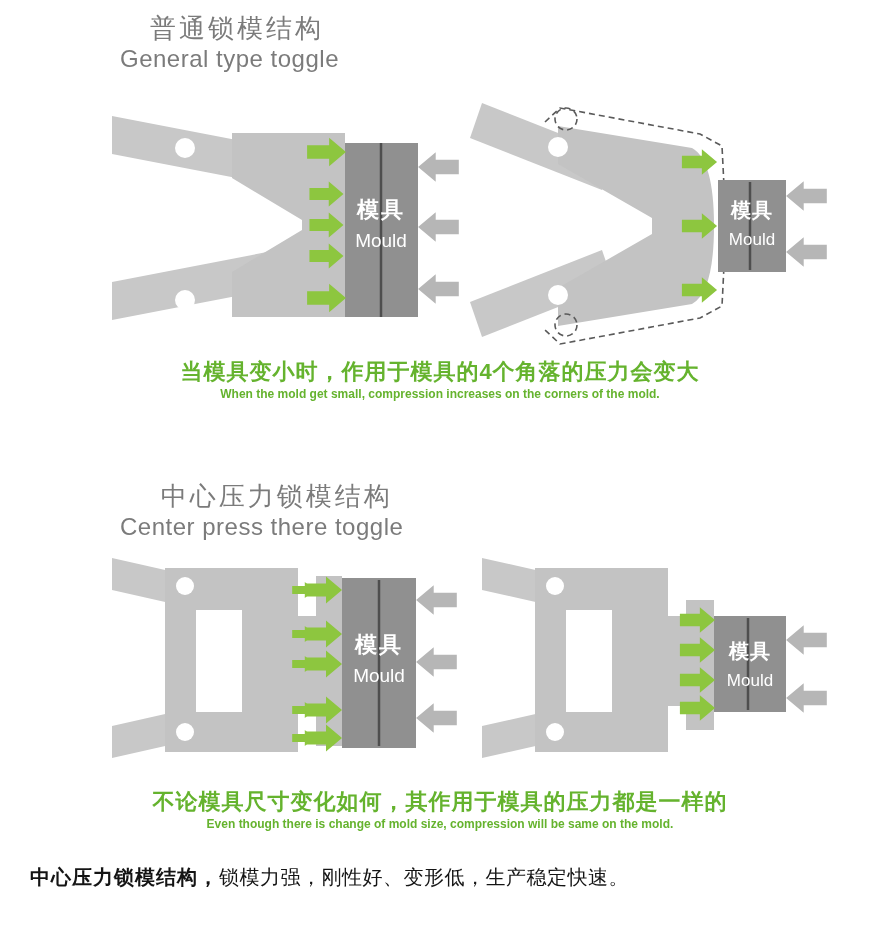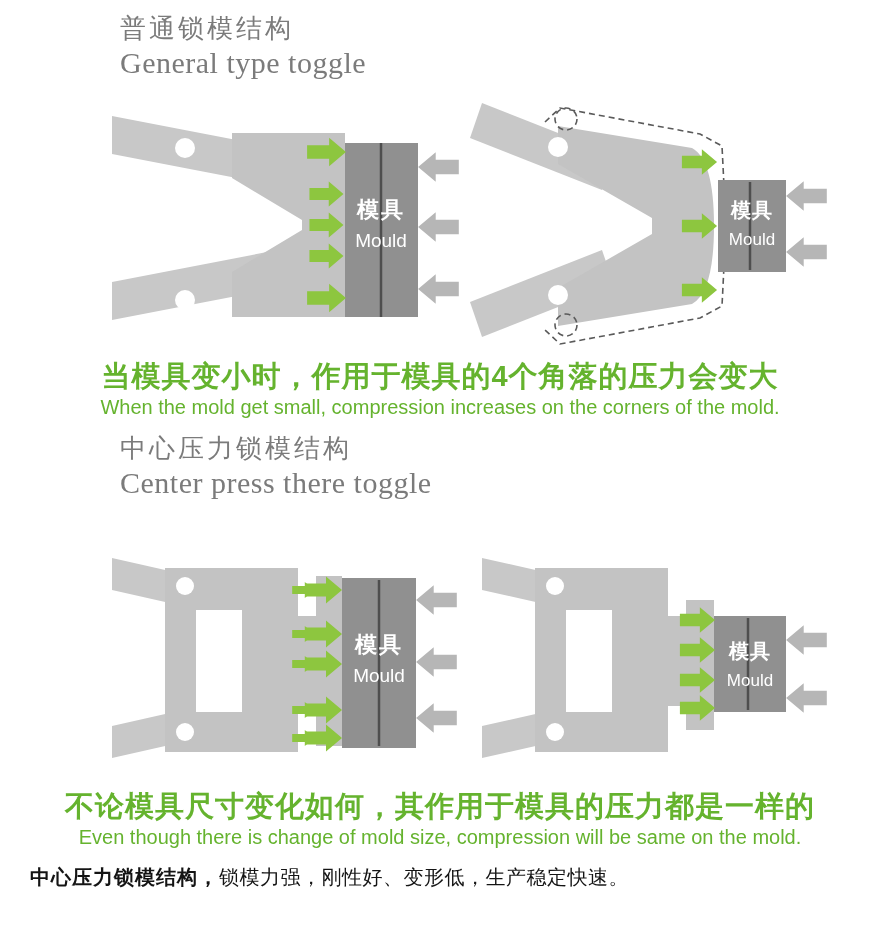--- a/index.html
+++ b/index.html
@@ -1,35 +1,35 @@
 <!DOCTYPE html>
 <html style="--machine: #c8c8c8; --platen: #c3c3c3; --mold: #909090; --mold-divider: #4e4e4e; --green-arrow: #8dc63f; --gray-arrow: #b6b6b6; --green-text: #65b32e; --heading-gray: #7b7b7b; --footer-text: #141414;"><head>
 <meta charset="utf-8">
 <style>
   * { margin:0; padding:0; box-sizing:border-box; }
   html,body { background:#ffffff; font-family:"Liberation Sans", sans-serif; }
   .page { position:relative; width:880px; height:936px; background:#fff; overflow:hidden; }
 
   .sec-head { position:absolute; left:120px; color:var(--heading-gray,#7b7b7b); }
   #head-general { top:12px; }
-  #head-center  { top:432px; }
-  .head-cn { font-size:26px; letter-spacing:3px; line-height:1.25; }
-  .head-en { font-size:30px; letter-spacing:0.5px; line-height:1.18;font-family:Liberation Serif, serif; }
+  #head-center  { top:480px;text-align:center; }
+  .head-cn { font-size:26px; letter-spacing:3px; line-height:1.25;margin-left:30px; }
+  .head-en { font-size:24px; letter-spacing:0.5px; line-height:1.18; }
 
   .diagram { position:absolute; }
   #dg-general-large { left:100px; top:95px; }
   #dg-general-small { left:470px; top:95px; }
   #dg-center-large  { left:100px; top:553px; }
   #dg-center-small  { left:470px; top:553px; }
 
   .caption { position:absolute; left:0; width:880px; text-align:center; color:var(--green-text,#65b32e); }
   #cap-general { top:358px; }
   #cap-center  { top:788px; }
-  .cap-cn { font-size:29px; font-weight:bold; letter-spacing:1px; line-height:1.25; }
-  .cap-en { font-size:20px; font-weight:normal; line-height:1.35; }
+  .cap-cn { font-size:22px; font-weight:bold; letter-spacing:1px; line-height:1.25; }
+  .cap-en { font-size:12px; font-weight:bold; line-height:1.35; }
 
   .footer { position:absolute; left:30px; top:864px; width:830px; white-space:nowrap; color:var(--footer-text,#141414); }
   .footer-bold { font-size:20px; font-weight:bold; letter-spacing:1px; }
   .footer-rest { font-size:20px; letter-spacing:0.5px; }
 
   
   .part   { fill:var(--machine,#c8c8c8); }
   .platen { fill:var(--platen,#c3c3c3); }
   .pivot  { fill:#ffffff; }
   .hole   { fill:#ffffff; }

